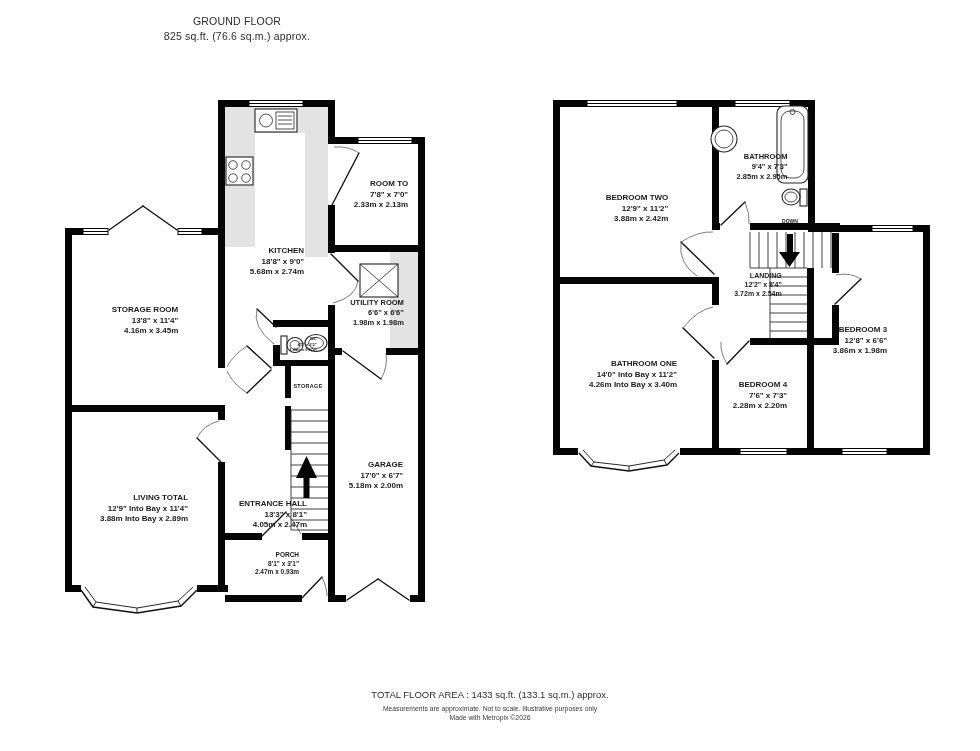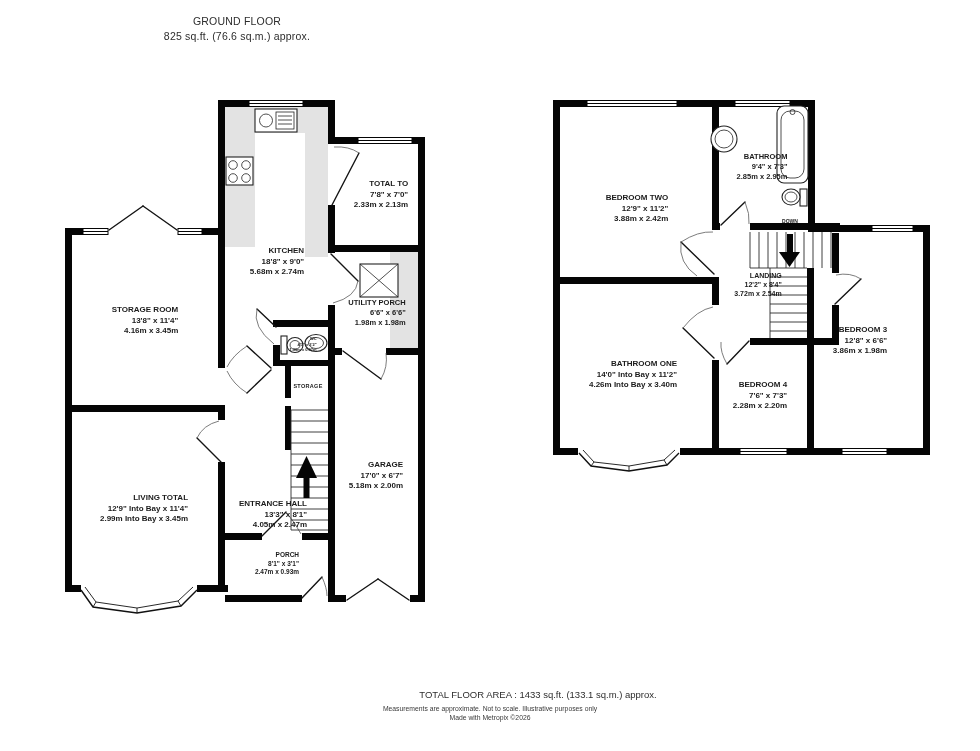--- a/index.html
+++ b/index.html
@@ -23,21 +23,21 @@
        color:#1b1b1b;line-height:1.32;white-space:nowrap;}
   .fs8{font-size:8px;}
   .fs75{font-size:7.5px;}
   .fs7{font-size:7px;}
   .fs65{font-size:6.5px;}
   .fs55{font-size:5.5px;letter-spacing:0.3px;}
   .fs5{font-size:5px;}
   .fs4{font-size:4px;line-height:1.4;}
   .title{position:absolute;transform:translateX(-50%);text-align:center;color:#2d2d2d;
          font-size:10.5px;line-height:1.45;font-weight:normal;letter-spacing:0.2px;}
-  .foot1{position:absolute;transform:translateX(-50%);text-align:center;color:#2d2d2d;font-size:9.5px;margin-left:48px;}
+  .foot1{position:absolute;transform:translateX(-50%);text-align:center;color:#2d2d2d;font-size:9.5px;}
   .foot2{position:absolute;transform:translateX(-50%);text-align:center;color:#3a3a3a;font-size:6.8px;line-height:1.35;}
 </style>
 </head>
 <body>
 
 <div id="canvas">
 
 <svg width="980" height="751" viewBox="0 0 980 751">
 
   <g>
@@ -379,51 +379,51 @@
 </div>
 
 
 <div class="lbl fs8" style="left:277px;top:246px">
   <div>KITCHEN</div>
   <div>18'8" x 9'0"</div>
   <div>5.68m x 2.74m</div>
 </div>
 
 <div class="lbl fs8" style="left:381px;top:179px">
-  <div>TOTAL TO</div>
+  <div>ROOM TO</div>
   <div>7'8" x 7'0"</div>
   <div>2.33m x 2.13m</div>
 </div>
 
 <div class="lbl fs8" style="left:145px;top:305px">
   <div>STORAGE ROOM</div>
   <div>13'8" x 11'4"</div>
   <div>4.16m x 3.45m</div>
 </div>
 
 <div class="lbl fs75" style="left:377px;top:298px">
-  <div>UTILITY PORCH</div>
+  <div>UTILITY ROOM</div>
   <div>6'6" x 6'6"</div>
   <div>1.98m x 1.98m</div>
 </div>
 
 <div class="lbl fs4" style="left:303px;top:336px">
   <div>WC</div>
   <div>4'3" x 3'2"</div>
   <div>1.30m x 0.97m</div>
 </div>
 
 <div class="lbl fs55" style="left:308px;top:383px">
   <div>STORAGE</div>
 </div>
 
 <div class="lbl fs8" style="left:144px;top:493px">
   <div>LIVING TOTAL</div>
   <div>12'9" Into Bay x 11'4"</div>
-  <div>2.99m Into Bay x 3.45m</div>
+  <div>3.88m Into Bay x 2.89m</div>
 </div>
 
 <div class="lbl fs8" style="left:273px;top:499px">
   <div>ENTRANCE HALL</div>
   <div>13'3" x 8'1"</div>
   <div>4.05m x 2.47m</div>
 </div>
 
 <div class="lbl fs65" style="left:277px;top:551px">
   <div>PORCH</div>

